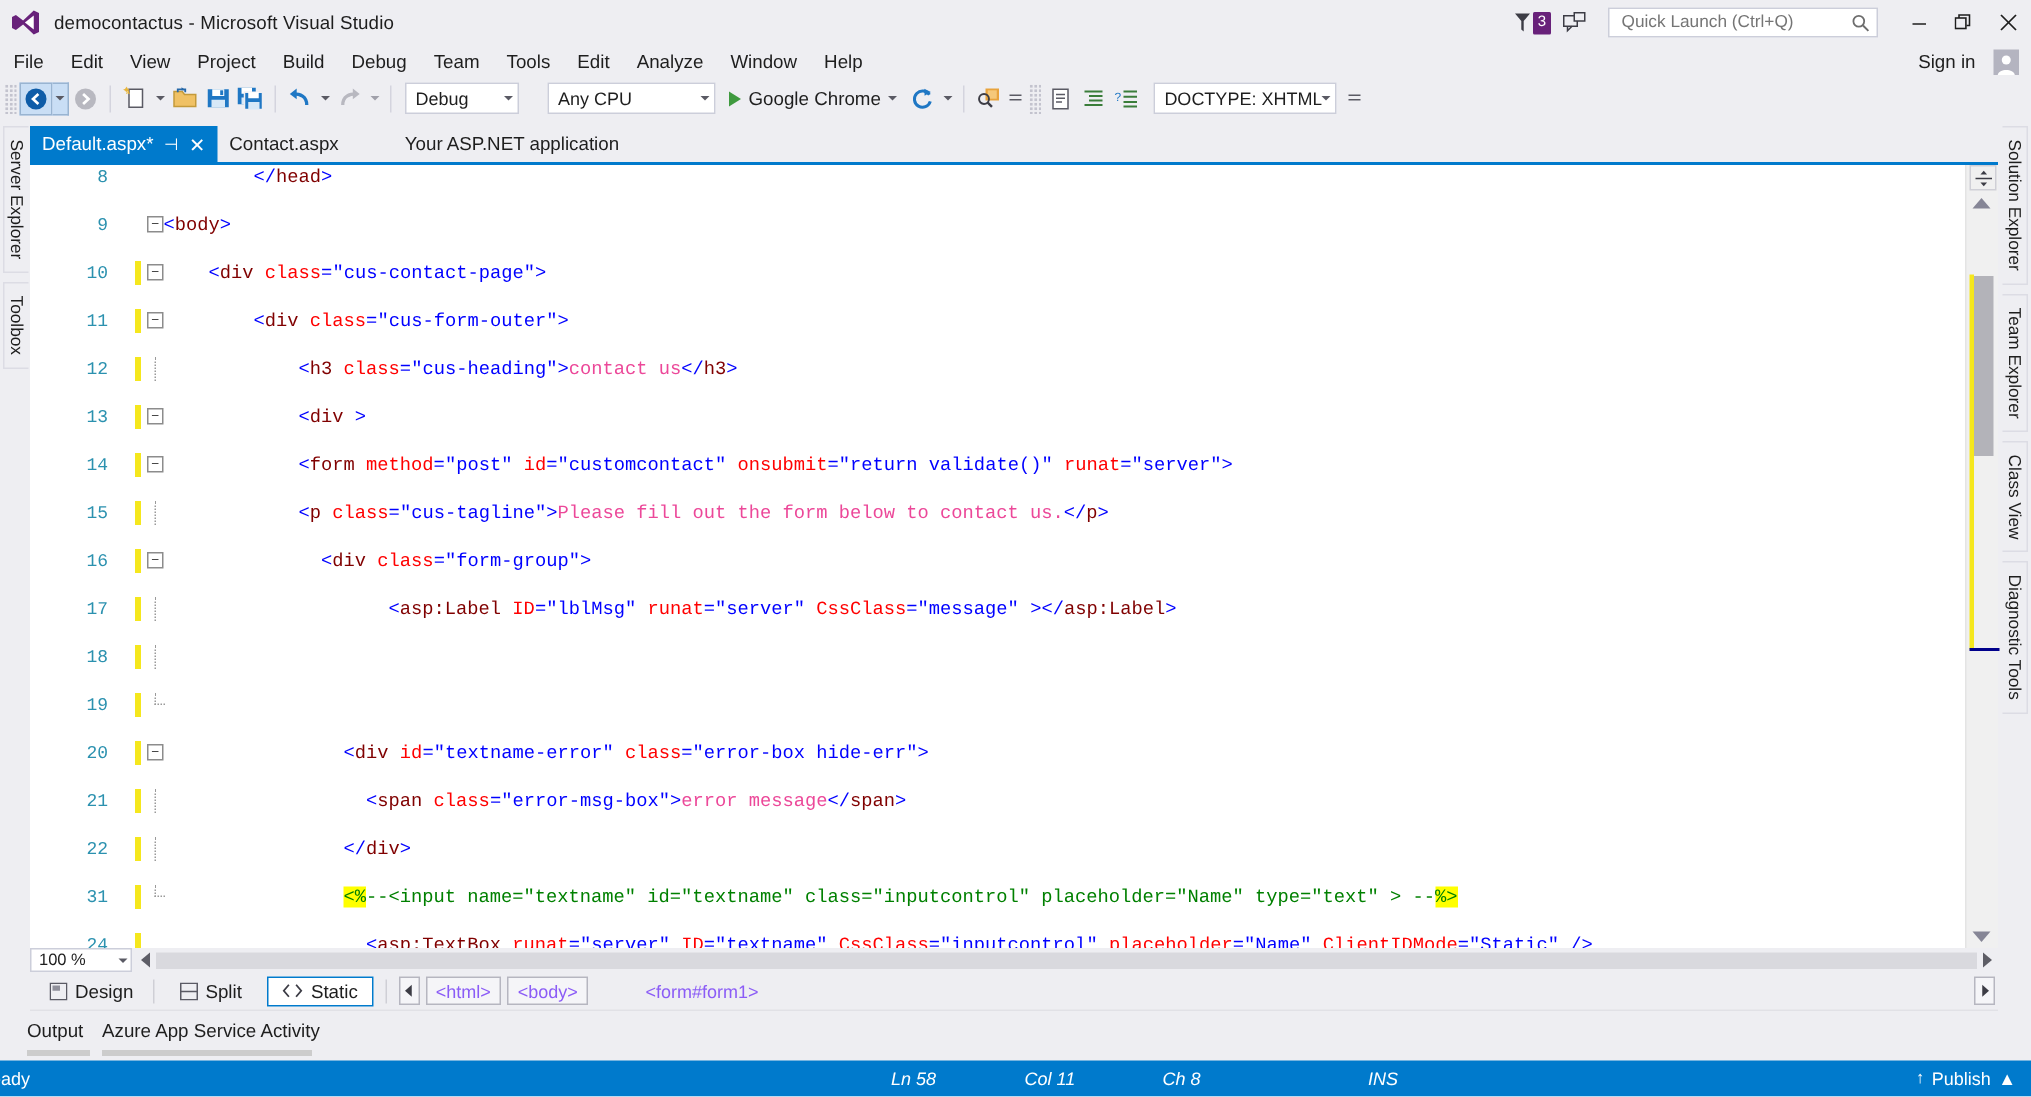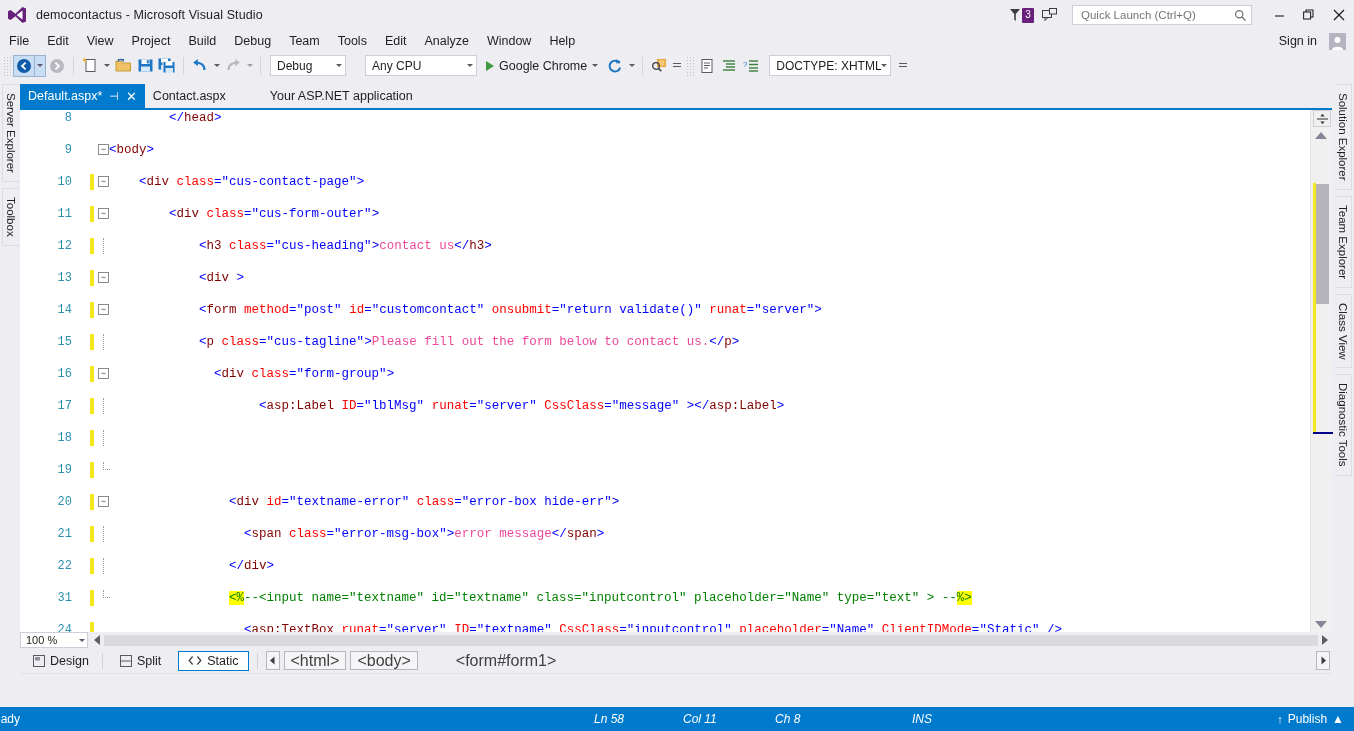--- a/index.html
+++ b/index.html
@@ -233,21 +233,21 @@
     border-bottom: 1px solid #e1e1e6;
   }
   .vbtn {
     display: flex; align-items: center; gap: 5px;
     font-size: 12.5px; color: #1e1e1e; padding: 2px 9px; height: 20px; margin-left: 4px;
   }
   .vbtn.active { border: 1px solid #007acc; background: #fff; }
   .vsep { width: 1px; height: 16px; background: #cfcfd6; margin: 0 4px; }
   .bcsep { width: 1px; height: 16px; background: #cfcfd6; margin: 0 8px; }
   .crumb {
-    font-size: 16px; color: #404040; padding: 2px 6px; border: 1px solid #b6b6c0;
+    font-size: 12px; color: #8b5cf6; padding: 2px 6px; border: 1px solid #b6b6c0;
     background: #f5f5f8; margin-right: 4px; height: 19px; display:flex; align-items:center;
     font-family: "Liberation Sans", sans-serif;
   }
   .crumb.plain { border: none; background: transparent; margin-left: 28px; }
   .crumb-arrow {
     width: 14px; height: 19px; border: 1px solid #b6b6c0; background: #f5f5f8;
     display:flex; align-items:center; justify-content:center; margin-right: 4px;
   }
   .viewbar-right { margin-left: auto; display:flex; align-items:center; }
   .vb-rarrow { width: 14px; height: 19px; border: 1px solid #b6b6c0; background: #f5f5f8;
@@ -621,20 +621,26 @@
 
     <div class="viewbar-right">
       <div class="vb-rarrow">
         <svg width="7" height="9" viewBox="0 0 7 9">
             <path d="M1.5 0.5 L6 4.5 L1.5 8.5 Z" fill="#3c3c45"></path>
           </svg>
       </div>
     </div>
   </div>
 
+  <div class="bottompanel">
+    <div class="btab" style="left:18px;">Output</div>
+    <div class="btab-underline" style="left:18px; top:24px; width:42px;"></div>
+    <div class="btab" style="left:68px;">Azure App Service Activity</div>
+    <div class="btab-underline" style="left:68px; top:24px; width:140px;"></div>
+  </div>
 
   <div class="statusbar">
     <div class="st-ready">eady</div>
     <div class="st-cell" style="left:594px;">Ln 58</div>
     <div class="st-cell" style="left:683px;">Col 11</div>
     <div class="st-cell" style="left:775px;">Ch 8</div>
     <div class="st-cell" style="left:912px;">INS</div>
     <div class="st-right">
       <span class="up-arrow">↑</span>
       <span>Publish</span>

